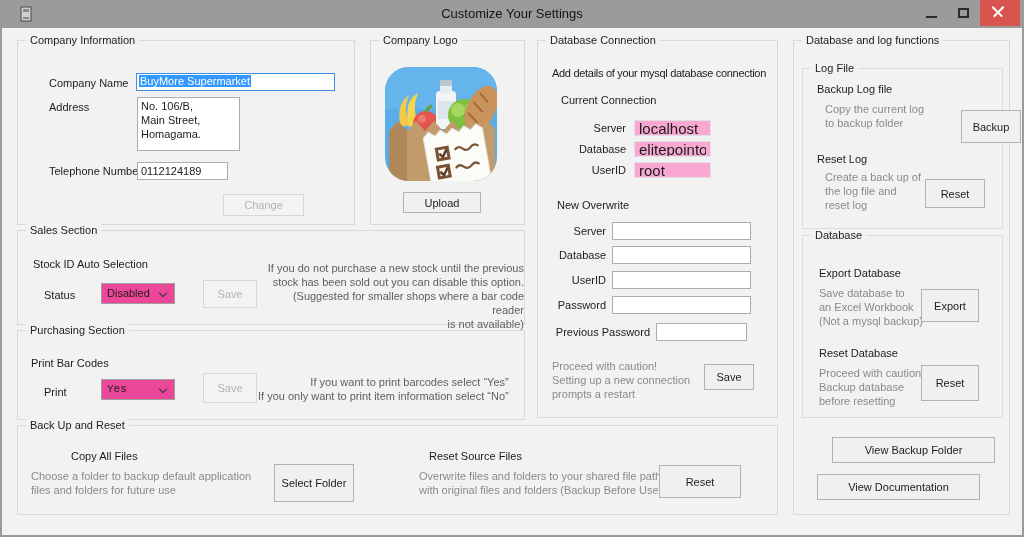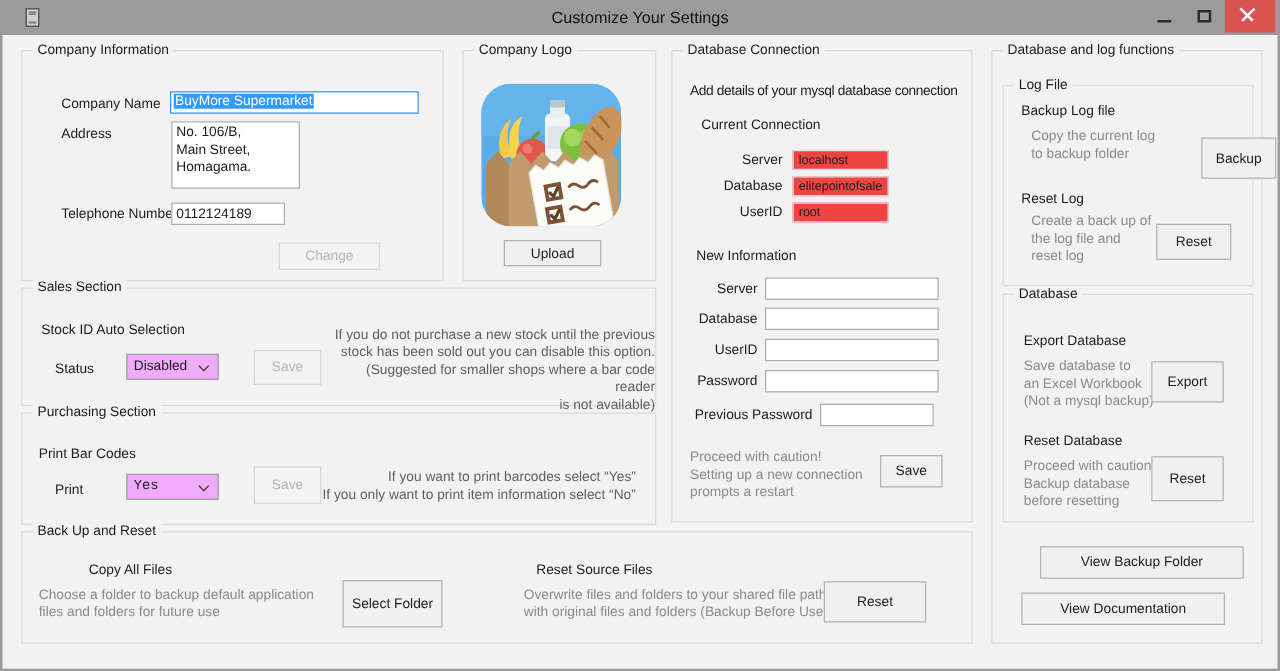--- a/index.html
+++ b/index.html
@@ -29,26 +29,26 @@
 
   .lbl { position:absolute; white-space:nowrap; color:#1c1c1c; }
   .heading { position:absolute; white-space:nowrap; color:#1c1c1c; }
   .desc { position:absolute; color:#8a8a8a; white-space:pre-line; line-height:14px; }
   .desc.dark { color:#5f5f5f;text-align:right; }
 
   .tb { position:absolute; background:#fff; border:1px solid #abadb3; font-family:"Liberation Sans",sans-serif; font-size:11px; padding:1px 3px; color:#1c1c1c; }
   textarea.tb { resize:none; line-height:14px; overflow:hidden; }
   .tb-focused { position:absolute; background:#fff; border:1px solid #3d8ee0; padding:1px 2px; overflow:hidden; white-space:nowrap; }
   .sel-text { background:#3399ff; color:#fff; padding:0 1px; }
-  .ro-field { position:absolute; background:#ef4444; border:1px solid #e0e0e0; font-family:"Liberation Sans",sans-serif; font-size:10px; padding:1px 4px; color:#1c1c1c; }
+  .ro-field { position:absolute; background:#f9a8d4; border:1px solid #e0e0e0; font-family:"Liberation Sans",sans-serif; font-size:15px; padding:1px 4px; color:#1c1c1c; }
 
   .btn { position:absolute; background:#f0f0f0; border:1px solid #b2b2b2; font-family:"Liberation Sans",sans-serif; font-size:11px; color:#1c1c1c; cursor:pointer; }
   .btn.disabled { color:#b4b4b4; border-color:#d6d6d6; background:#f3f3f3; cursor:default; }
 
-  .combo { position:absolute; background:#f0abfc; border:1px solid #9f9f9f; cursor:pointer; }
+  .combo { position:absolute; background:#ec4899; border:1px solid #9f9f9f; cursor:pointer; }
   .combo .val { position:absolute; left:5px; top:3px; white-space:nowrap; }
   .chev { position:absolute; right:8px; top:6px; width:6px; height:6px; border-right:1px solid #333; border-bottom:1px solid #333; transform:rotate(45deg); }
 
   .logo-wrap { position:absolute; }
 </style>
 </head>
 <body>
 
 <div id="window">
 
@@ -142,21 +142,21 @@
       <span class="lbl" style="left:14px;top:26px;letter-spacing:-0.3px;">Add details of your  mysql database connection</span>
 
       <span class="heading" style="left:23px;top:53px;">Current Connection</span>
       <span class="lbl" style="left:20px;top:81px;width:68px;text-align:right;">Server</span>
       <input class="ro-field" style="left: 96px; top: 79px; width: 77px; height: 16px;" readonly="" value="localhost">
       <span class="lbl" style="left:20px;top:102px;width:68px;text-align:right;">Database</span>
       <input class="ro-field" style="left: 96px; top: 100px; width: 77px; height: 16px;" readonly="" value="elitepointofsale">
       <span class="lbl" style="left:20px;top:123px;width:68px;text-align:right;">UserID</span>
       <input class="ro-field" style="left: 96px; top: 121px; width: 77px; height: 16px;" readonly="" value="root">
 
-      <span class="heading" style="left:19px;top:158px;">New Information</span>
+      <span class="heading" style="left:19px;top:158px;">New Overwrite</span>
       <span class="lbl" style="left:6px;top:184px;width:62px;text-align:right;">Server</span>
       <input class="tb" style="left: 74px; top: 181px; width: 139px; height: 18px;">
       <span class="lbl" style="left:6px;top:208px;width:62px;text-align:right;">Database</span>
       <input class="tb" style="left: 74px; top: 205px; width: 139px; height: 18px;">
       <span class="lbl" style="left:6px;top:233px;width:62px;text-align:right;">UserID</span>
       <input class="tb" style="left: 74px; top: 230px; width: 139px; height: 18px;">
       <span class="lbl" style="left:6px;top:258px;width:62px;text-align:right;">Password</span>
       <input class="tb" type="password" style="left: 74px; top: 255px; width: 139px; height: 18px;">
       <span class="lbl" style="left:8px;top:285px;width:104px;text-align:right;">Previous Password</span>
       <input class="tb" type="password" style="left: 118px; top: 282px; width: 91px; height: 18px;">

